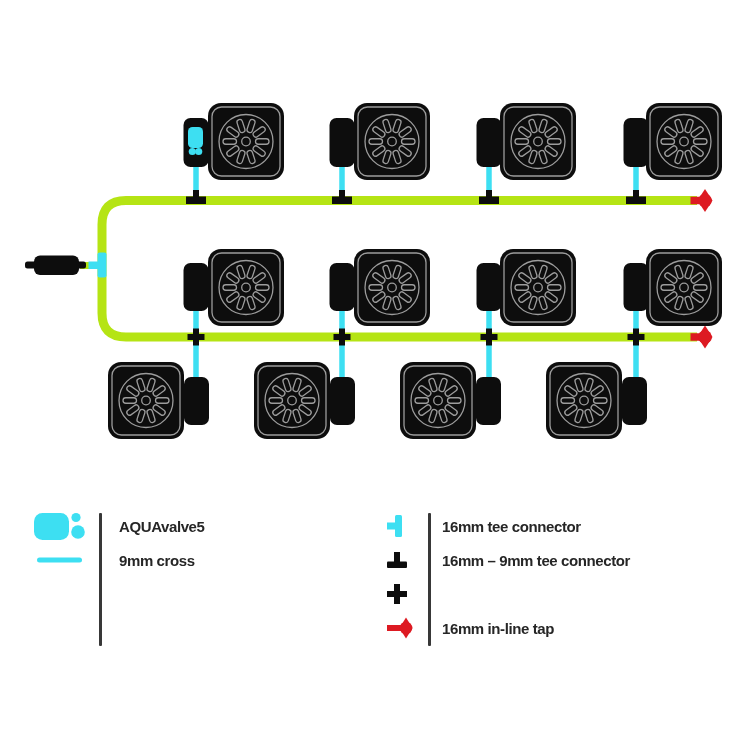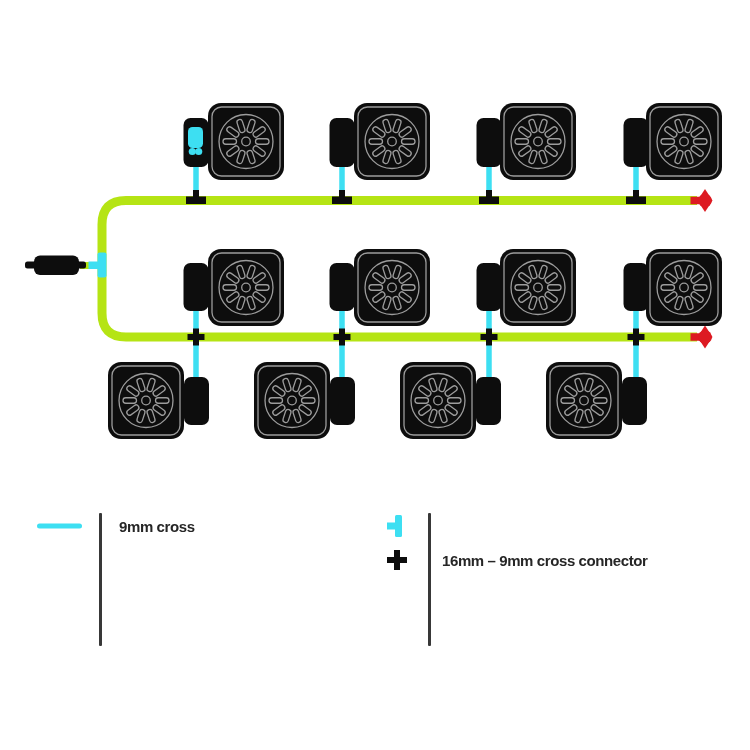--- a/index.html
+++ b/index.html
@@ -177,20 +177,30 @@
     <g class="f9">
       <rect x="188" y="127" width="15" height="21" rx="4.5"></rect>
       <circle cx="192.3" cy="151.5" r="3.6"></circle>
       <circle cx="198.7" cy="151.5" r="3.6"></circle>
     </g>
   </svg>
 
   <div class="legend-col left">
     <div class="legend-divider"></div>
 
+    <div class="legend-row">
+      <span class="icon-cell">
+        <svg width="52" height="29" viewBox="0 0 52 29">
+          <rect x="0" y="1" width="35" height="27" rx="8.5" class="f9"></rect>
+          <circle cx="42" cy="5.5" r="4.6" class="f9"></circle>
+          <circle cx="44" cy="20" r="6.8" class="f9"></circle>
+        </svg>
+      </span>
+      <span class="legend-label">AQUAvalve5</span>
+    </div>
 
 
     <div class="legend-row">
       <span class="icon-cell">
         <svg width="46" height="6" viewBox="0 0 46 6">
           <rect x="0" y="0.5" width="45" height="5" rx="2.5" class="f9"></rect>
         </svg>
       </span>
       <span class="legend-label">9mm cross</span>
     </div>
@@ -200,28 +210,47 @@
   <div class="legend-col right">
     <div class="legend-divider"></div>
 
     <div class="legend-row">
       <span class="icon-cell">
         <svg width="16" height="22" viewBox="0 0 16 22">
           <rect x="8" y="0" width="7" height="22" rx="1.5" class="f9"></rect>
           <rect x="0" y="7.5" width="9" height="7" class="f9"></rect>
         </svg>
       </span>
-    </div>
-
+      <span class="legend-label">16mm tee connector</span>
+    </div>
+
+    <div class="legend-row">
+      <span class="icon-cell">
+        <svg width="20" height="16" viewBox="0 0 20 16">
+          <rect x="7" y="0" width="6" height="10" class="fink"></rect>
+          <rect x="0" y="9.5" width="20" height="6.5" rx="1" class="fink"></rect>
+        </svg>
+      </span>
+      <span class="legend-label">16mm – 9mm tee connector</span>
+    </div>
 
     <div class="legend-row">
       <span class="icon-cell">
         <svg width="20" height="20" viewBox="0 0 20 20">
           <rect x="7" y="0" width="6" height="20" class="fink"></rect>
           <rect x="0" y="7" width="20" height="6" class="fink"></rect>
         </svg>
       </span>
-      <span class="legend-label">16mm – 9mm cross connector</span>
-    </div>
-
+    </div>
+
+    <div class="legend-row">
+      <span class="icon-cell">
+        <svg width="28" height="22" viewBox="0 0 28 22">
+          <rect x="0" y="8" width="15" height="6" class="fred"></rect>
+          <polygon points="19,0.5 25.5,11 19,21.5 12.5,11" class="fred"></polygon>
+          <circle cx="19" cy="11" r="6.3" class="fred"></circle>
+        </svg>
+      </span>
+      <span class="legend-label">16mm in-line tap</span>
+    </div>
   </div>
 
 </div>
 
 </body></html>

